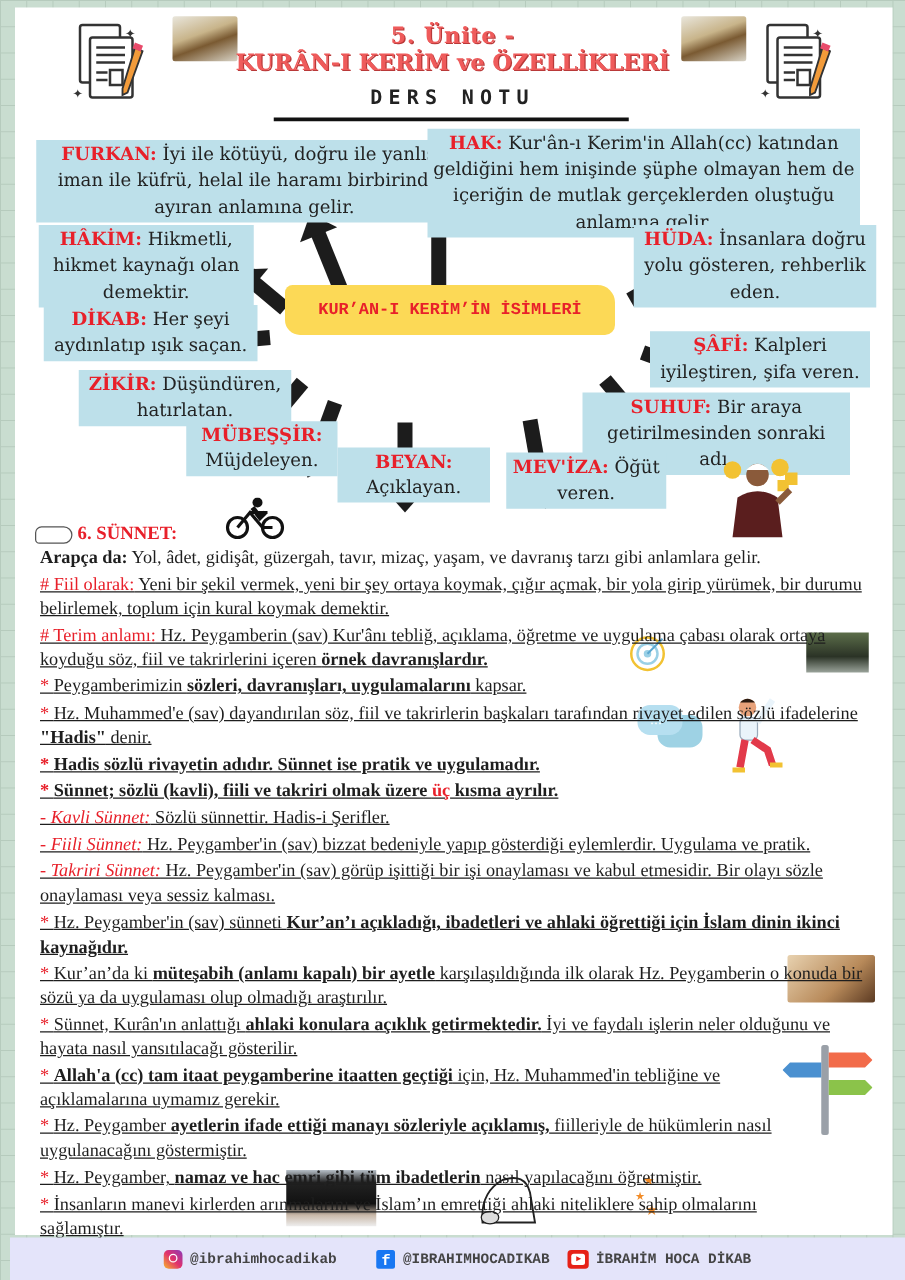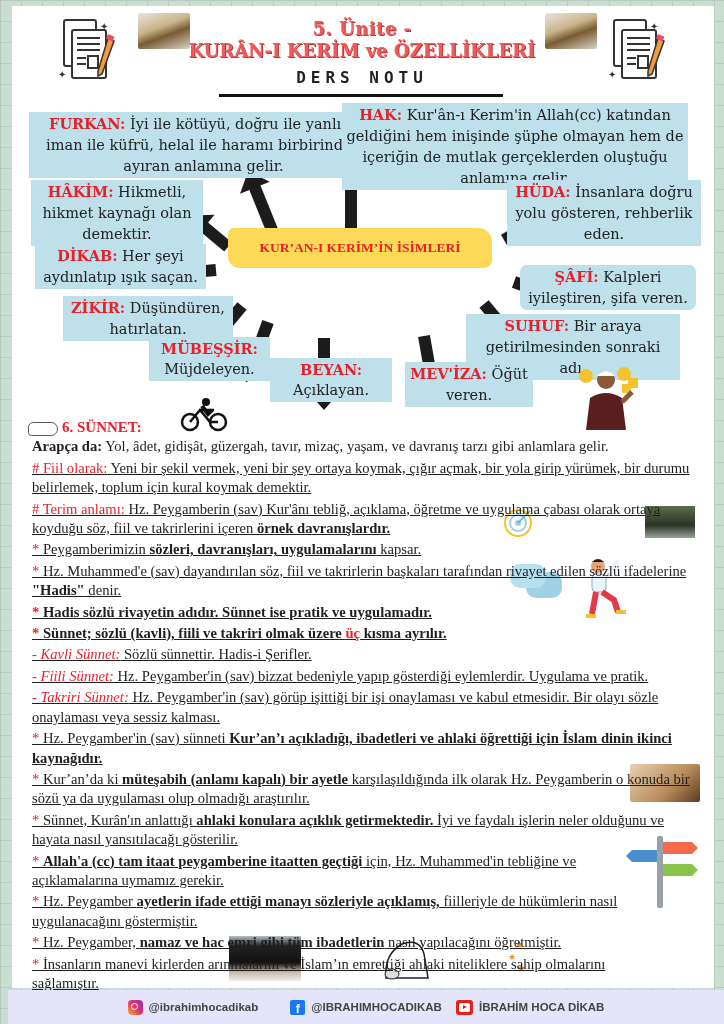--- a/index.html
+++ b/index.html
@@ -15,21 +15,21 @@
     color: #1a1a1a;
   }
   .page {
     position: absolute; left: 12px; top: 6px; width: 702px; height: 982px;
     background: #ffffff;
   }
   .footer {
     position: absolute; left: 8px; top: 990px; width: 716px; height: 34px;
     background: #e4e4fa;
     display: flex; align-items: center; justify-content: center; gap: 14px;
-    font-family: Liberation Sans, sans-serif; font-size: 11.5px; font-weight: bold; color: #444;
+    font-family: Liberation Mono, monospace; font-size: 11.5px; font-weight: bold; color: #444;
   }
   .footer .item { display: flex; align-items: center; gap: 6px; }
   .ig-icon { width: 15px; height: 15px; border-radius: 4px;
     background: linear-gradient(45deg, #f7b52c, #e1306c 50%, #8a3ab9); position: relative; }
   .ig-icon::after { content: ""; position: absolute; left: 3.5px; top: 3.5px; width: 5px; height: 5px; border: 1.5px solid #fff; border-radius: 50%; }
   .fb-icon { width: 15px; height: 15px; border-radius: 2px; background: #1877f2; color: #fff;
     font-size: 12px; font-weight: bold; display: flex; align-items: flex-end; justify-content: center; line-height: 1; }
   .yt-icon { width: 17px; height: 15px; border-radius: 3px; background: #e62117; position: relative; }
   .yt-icon::after { content: ""; position: absolute; left: 3px; top: 3px; width: 11px; height: 9px; background: #fff; border-radius: 2px; }
   .yt-icon::before { content: ""; position: absolute; left: 7px; top: 5px; z-index: 2; border-left: 4px solid #e62117; border-top: 2.5px solid transparent; border-bottom: 2.5px solid transparent; }
@@ -49,21 +49,21 @@
   .title-rule { position: absolute; left: 219px; top: 94px; width: 284px; height: 3px; background: #111; }
 
   
   .box { position: absolute; background: #bde0ea; text-align: center;
     font-family: "DejaVu Serif", serif; font-size: 14.5px; line-height: 21px; color: #222; padding: 1px 4px; }
   .box .k { color: #e8202a; font-weight: bold; }
 
   .center-banner { position: absolute; left: 228px; top: 228px; width: 264px; height: 40px;
     background: #fcd956; border-radius: 6px 14px 8px 12px;
     display: flex; align-items: center; justify-content: center;
-    font-family: Liberation Serif, serif; font-weight: bold; font-size: 13.5px; color: #e8202a; }
+    font-family: Liberation Mono, monospace; font-weight: bold; font-size: 13.5px; color: #e8202a; }
   .arrow { position: absolute; width: 12px; background: #1c1c1c; transform-origin: 50% 100%; }
   .arrow::before { content: ""; position: absolute; left: -10px; top: -14px;
     border-left: 16px solid transparent; border-right: 16px solid transparent; border-bottom: 18px solid #1c1c1c; }
 
   
   .section { position: absolute; left: 32px; top: 418px; width: 668px;
     font-family: "Liberation Serif", serif; font-size: 14.6px; line-height: 19.4px; color: #1e1e1e; }
   .section p { margin: 0; }
   .section .gap { margin-top: 2px; text-decoration: underline; }
   .red { color: #e8202a; }
@@ -131,21 +131,21 @@
 <div class="arrow" style="left:262px;top:272px;height:50px;transform:rotate(200deg)"></div>
 <div class="arrow" style="left:236px;top:268px;height:38px;transform:rotate(220deg)"></div>
 
 <div class="center-banner">KUR’AN-I KERİM’İN İSİMLERİ</div>
 
 <div class="box" style="left:29px;top:112px;width:349px;"><span class="k">FURKAN:</span><span> İyi ile kötüyü, doğru ile yanlışı, iman ile küfrü, helal ile haramı birbirinden ayıran anlamına gelir.</span></div>
 <div class="box" style="left:342px;top:103px;width:346px;"><span class="k">HAK:</span><span> Kur'ân-ı Kerim'in Allah(cc) katından geldiğini hem inişinde şüphe olmayan hem de içeriğin de mutlak gerçeklerden oluştuğu anlamına gelir.</span></div>
 <div class="box" style="left:31px;top:180px;width:172px;"><span class="k">HÂKİM:</span><span> Hikmetli, hikmet kaynağı olan demektir.</span></div>
 <div class="box" style="left:507px;top:180px;width:194px;"><span class="k">HÜDA:</span><span> İnsanlara doğru yolu gösteren, rehberlik eden.</span></div>
 <div class="box" style="left:35px;top:244px;width:171px;"><span class="k">DİKAB:</span><span> Her şeyi aydınlatıp ışık saçan.</span></div>
-<div class="box" style="left:520px;top:265px;width:176px;border-radius:7px;"><span class="k">ŞÂFİ:</span><span> Kalpleri iyileştiren, şifa veren.</span></div>
+<div class="box" style="left:520px;top:265px;width:176px;"><span class="k">ŞÂFİ:</span><span> Kalpleri iyileştiren, şifa veren.</span></div>
 <div class="box" style="left:63px;top:296px;width:170px;"><span class="k">ZİKİR:</span><span> Düşündüren, hatırlatan.</span></div>
 <div class="box" style="left:466px;top:314px;width:214px;"><span class="k">SUHUF:</span><span> Bir araya getirilmesinden sonraki adı.</span></div>
 <div class="box" style="left:149px;top:337px;width:121px;">
     <div class="k">MÜBEŞŞİR:</div>
     <div>Müjdeleyen.</div>
   </div>
 <div class="box" style="left:270px;top:358px;width:122px;">
     <div class="k">BEYAN:</div>
     <div>Açıklayan.</div>
   </div>

